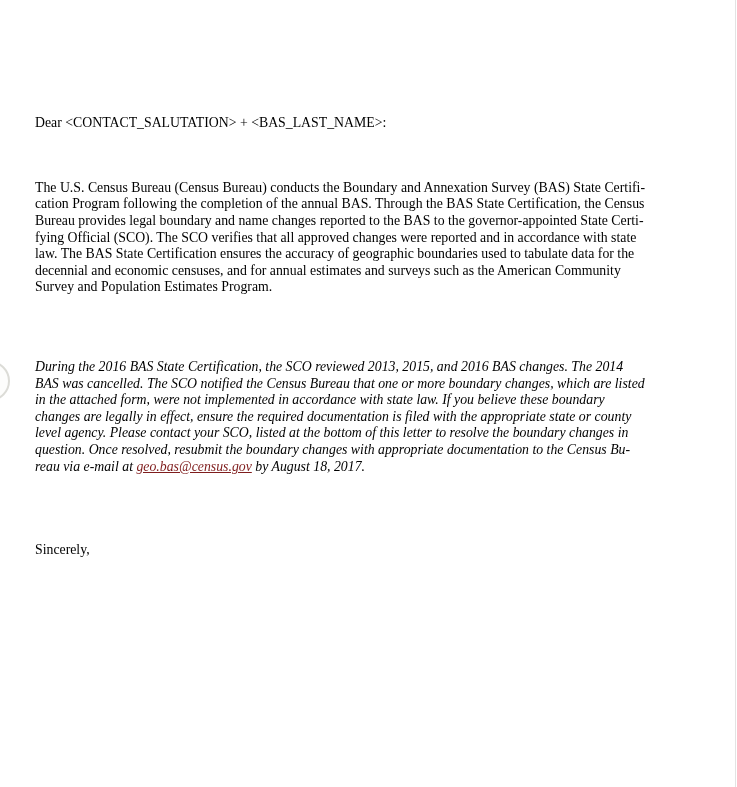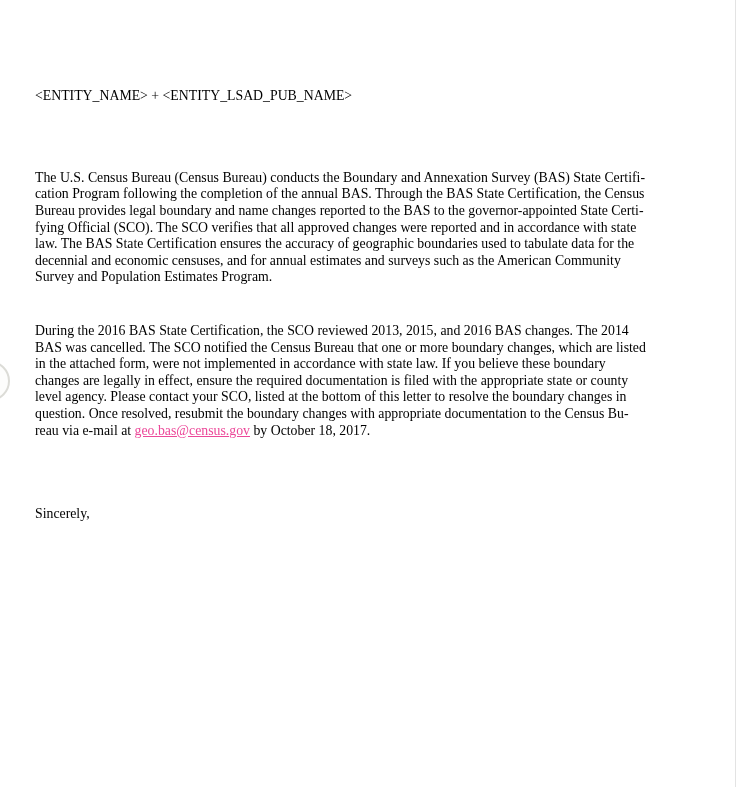--- a/index.html
+++ b/index.html
@@ -43,57 +43,57 @@
     white-space: pre-line;
   }
   .block, .line {
     margin: 0;
     padding: 0;
   }
   .m-oneline   { margin-top: 16.4px; }
   .entity-line { margin-top: 8px; }
   .salutation  { margin-top: 18px; }
   .para-1      { margin-top: 15px; }
-  .para-2      { margin-top: 4px; }
+  .para-2      { margin-top: 30px; font-style: italic; }
   .para-3      { margin-top: 17px; }
   .closing     { margin-top: 17px; }
   a.email {
-    color: #ec4899;
+    color: #7f1d1d;
     text-decoration: underline;
     cursor: pointer;
   }
 </style>
 </head>
 <body>
 
 <div class="left-edge-circle"></div>
 <div class="page-right-edge"></div>
 
 <div class="page-content">
 
 
 
-  <div class="line entity-line">&lt;ENTITY_NAME&gt; + &lt;ENTITY_LSAD_PUB_NAME&gt;</div>
 
+  <div class="line salutation">Dear &lt;CONTACT_SALUTATION&gt; + &lt;BAS_LAST_NAME&gt;:</div>
 
   <div class="block para-1">The U.S. Census Bureau (Census Bureau) conducts the Boundary and Annexation Survey (BAS) State Certifi-
 cation Program following the completion of the annual BAS. Through the BAS State Certification, the Census
 Bureau provides legal boundary and name changes reported to the BAS to the governor-appointed State Certi-
 fying Official (SCO). The SCO verifies that all approved changes were reported and in accordance with state
 law. The BAS State Certification ensures the accuracy of geographic boundaries used to tabulate data for the
 decennial and economic censuses, and for annual estimates and surveys such as the American Community
 Survey and Population Estimates Program.</div>
 
   <div class="block para-2"><span>During the 2016 BAS State Certification, the SCO reviewed 2013, 2015, and 2016 BAS changes. The 2014
 BAS was cancelled. The SCO notified the Census Bureau that one or more boundary changes, which are listed
 in the attached form, were not implemented in accordance with state law. If you believe these boundary
 changes are legally in effect, ensure the required documentation is filed with the appropriate state or county
 level agency. Please contact your SCO, listed at the bottom of this letter to resolve the boundary changes in
 question. Once resolved, resubmit the boundary changes with appropriate documentation to the Census Bu-
-reau via e-mail at </span><a class="email">geo.bas@census.gov</a><span> by October 18, 2017.</span></div>
+reau via e-mail at </span><a class="email">geo.bas@census.gov</a><span> by August 18, 2017.</span></div>
 
 
   <div class="line closing">Sincerely,</div>
 
   
 
   
 
   
 

